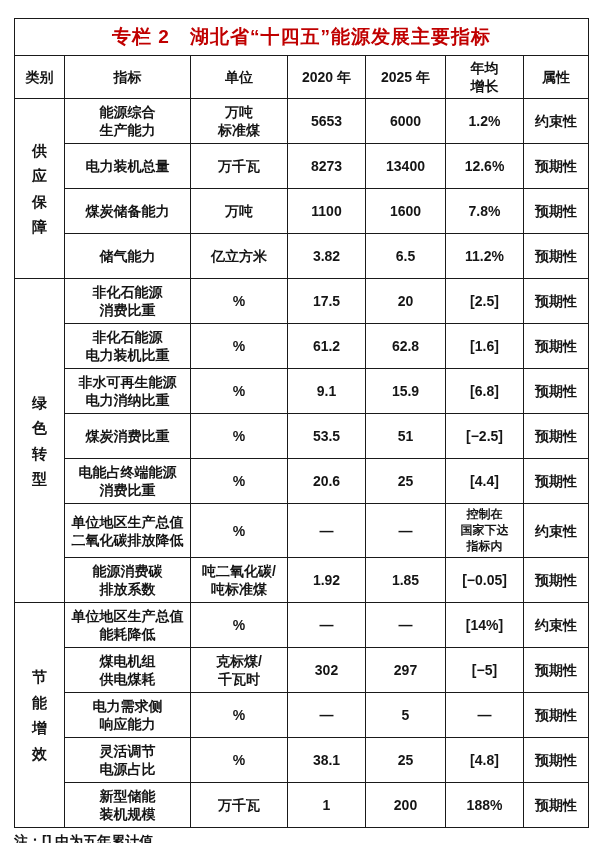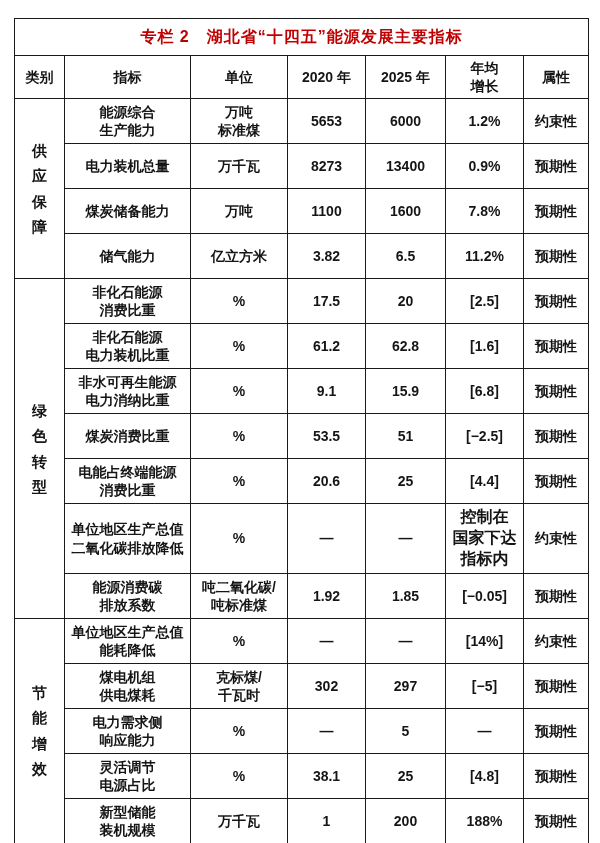--- a/index.html
+++ b/index.html
@@ -30,37 +30,37 @@
     vertical-align: middle;
     font-weight: 700;
     font-size: 14px;
     line-height: 1.3;
     padding: 3px 2px;
     white-space: pre-line;
     overflow: hidden;
   }
   th.title-cell {
     height: 30px;
-    font-size: 16px;
+    font-size: 19px;
     letter-spacing: 1px;
     color: var(--title_red, #c00000);
   }
   tr.head-row th {
     height: 28px;
     font-size: 14px;
   }
   tbody td { height: 38px; }
   td.category {
     font-size: 15px;
     line-height: 1.7;
     letter-spacing: 0;
     padding: 2px 0;
   }
   td.small {
-    font-size: 16px;
+    font-size: 12px;
     line-height: 1.3;
   }
   .note {
     margin-top: 5px;
     font-size: 14px;
     font-weight: 700;
     text-align: left;
     color: var(--text, #151515);
   }
 </style>
@@ -106,21 +106,21 @@
           <td>5653</td>
           <td>6000</td>
           <td>1.2%</td>
           <td>约束性</td>
         </tr>
         <tr>
           <td>电力装机总量</td>
           <td>万千瓦</td>
           <td>8273</td>
           <td>13400</td>
-          <td>0.9%</td>
+          <td>12.6%</td>
           <td>预期性</td>
         </tr>
         <tr>
           <td>煤炭储备能力</td>
           <td>万吨</td>
           <td>1100</td>
           <td>1600</td>
           <td>7.8%</td>
           <td>预期性</td>
         </tr>

